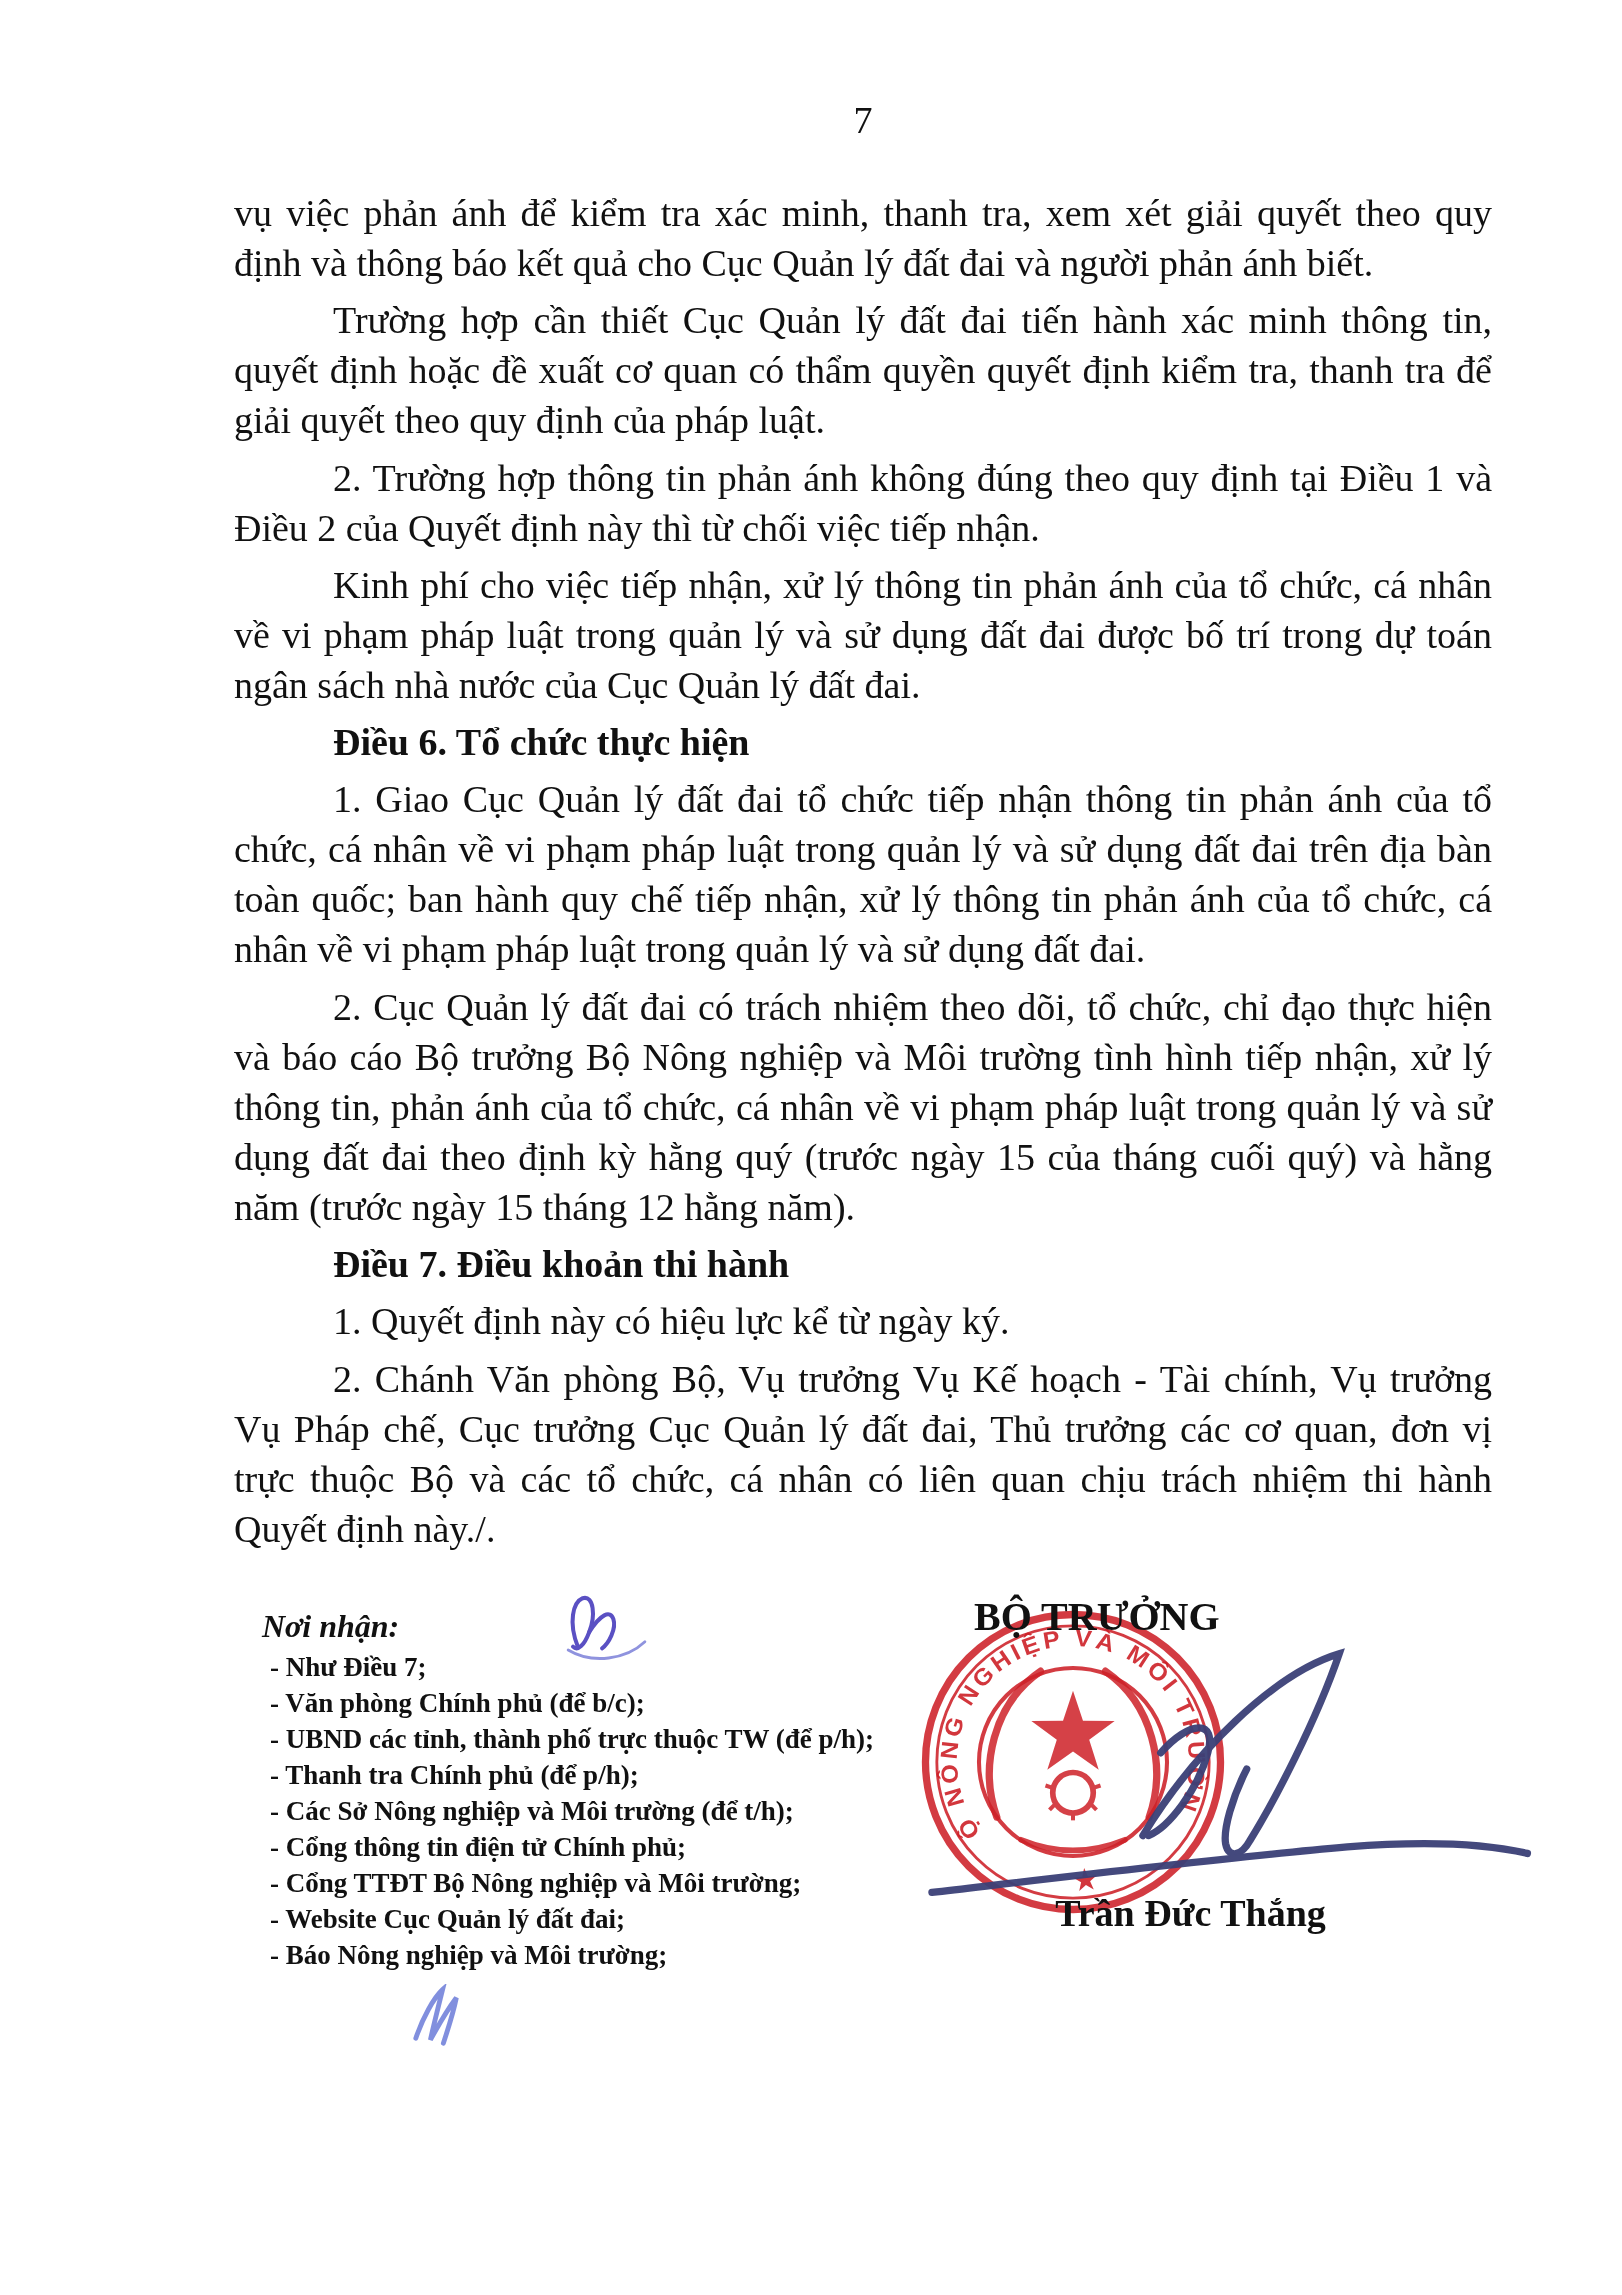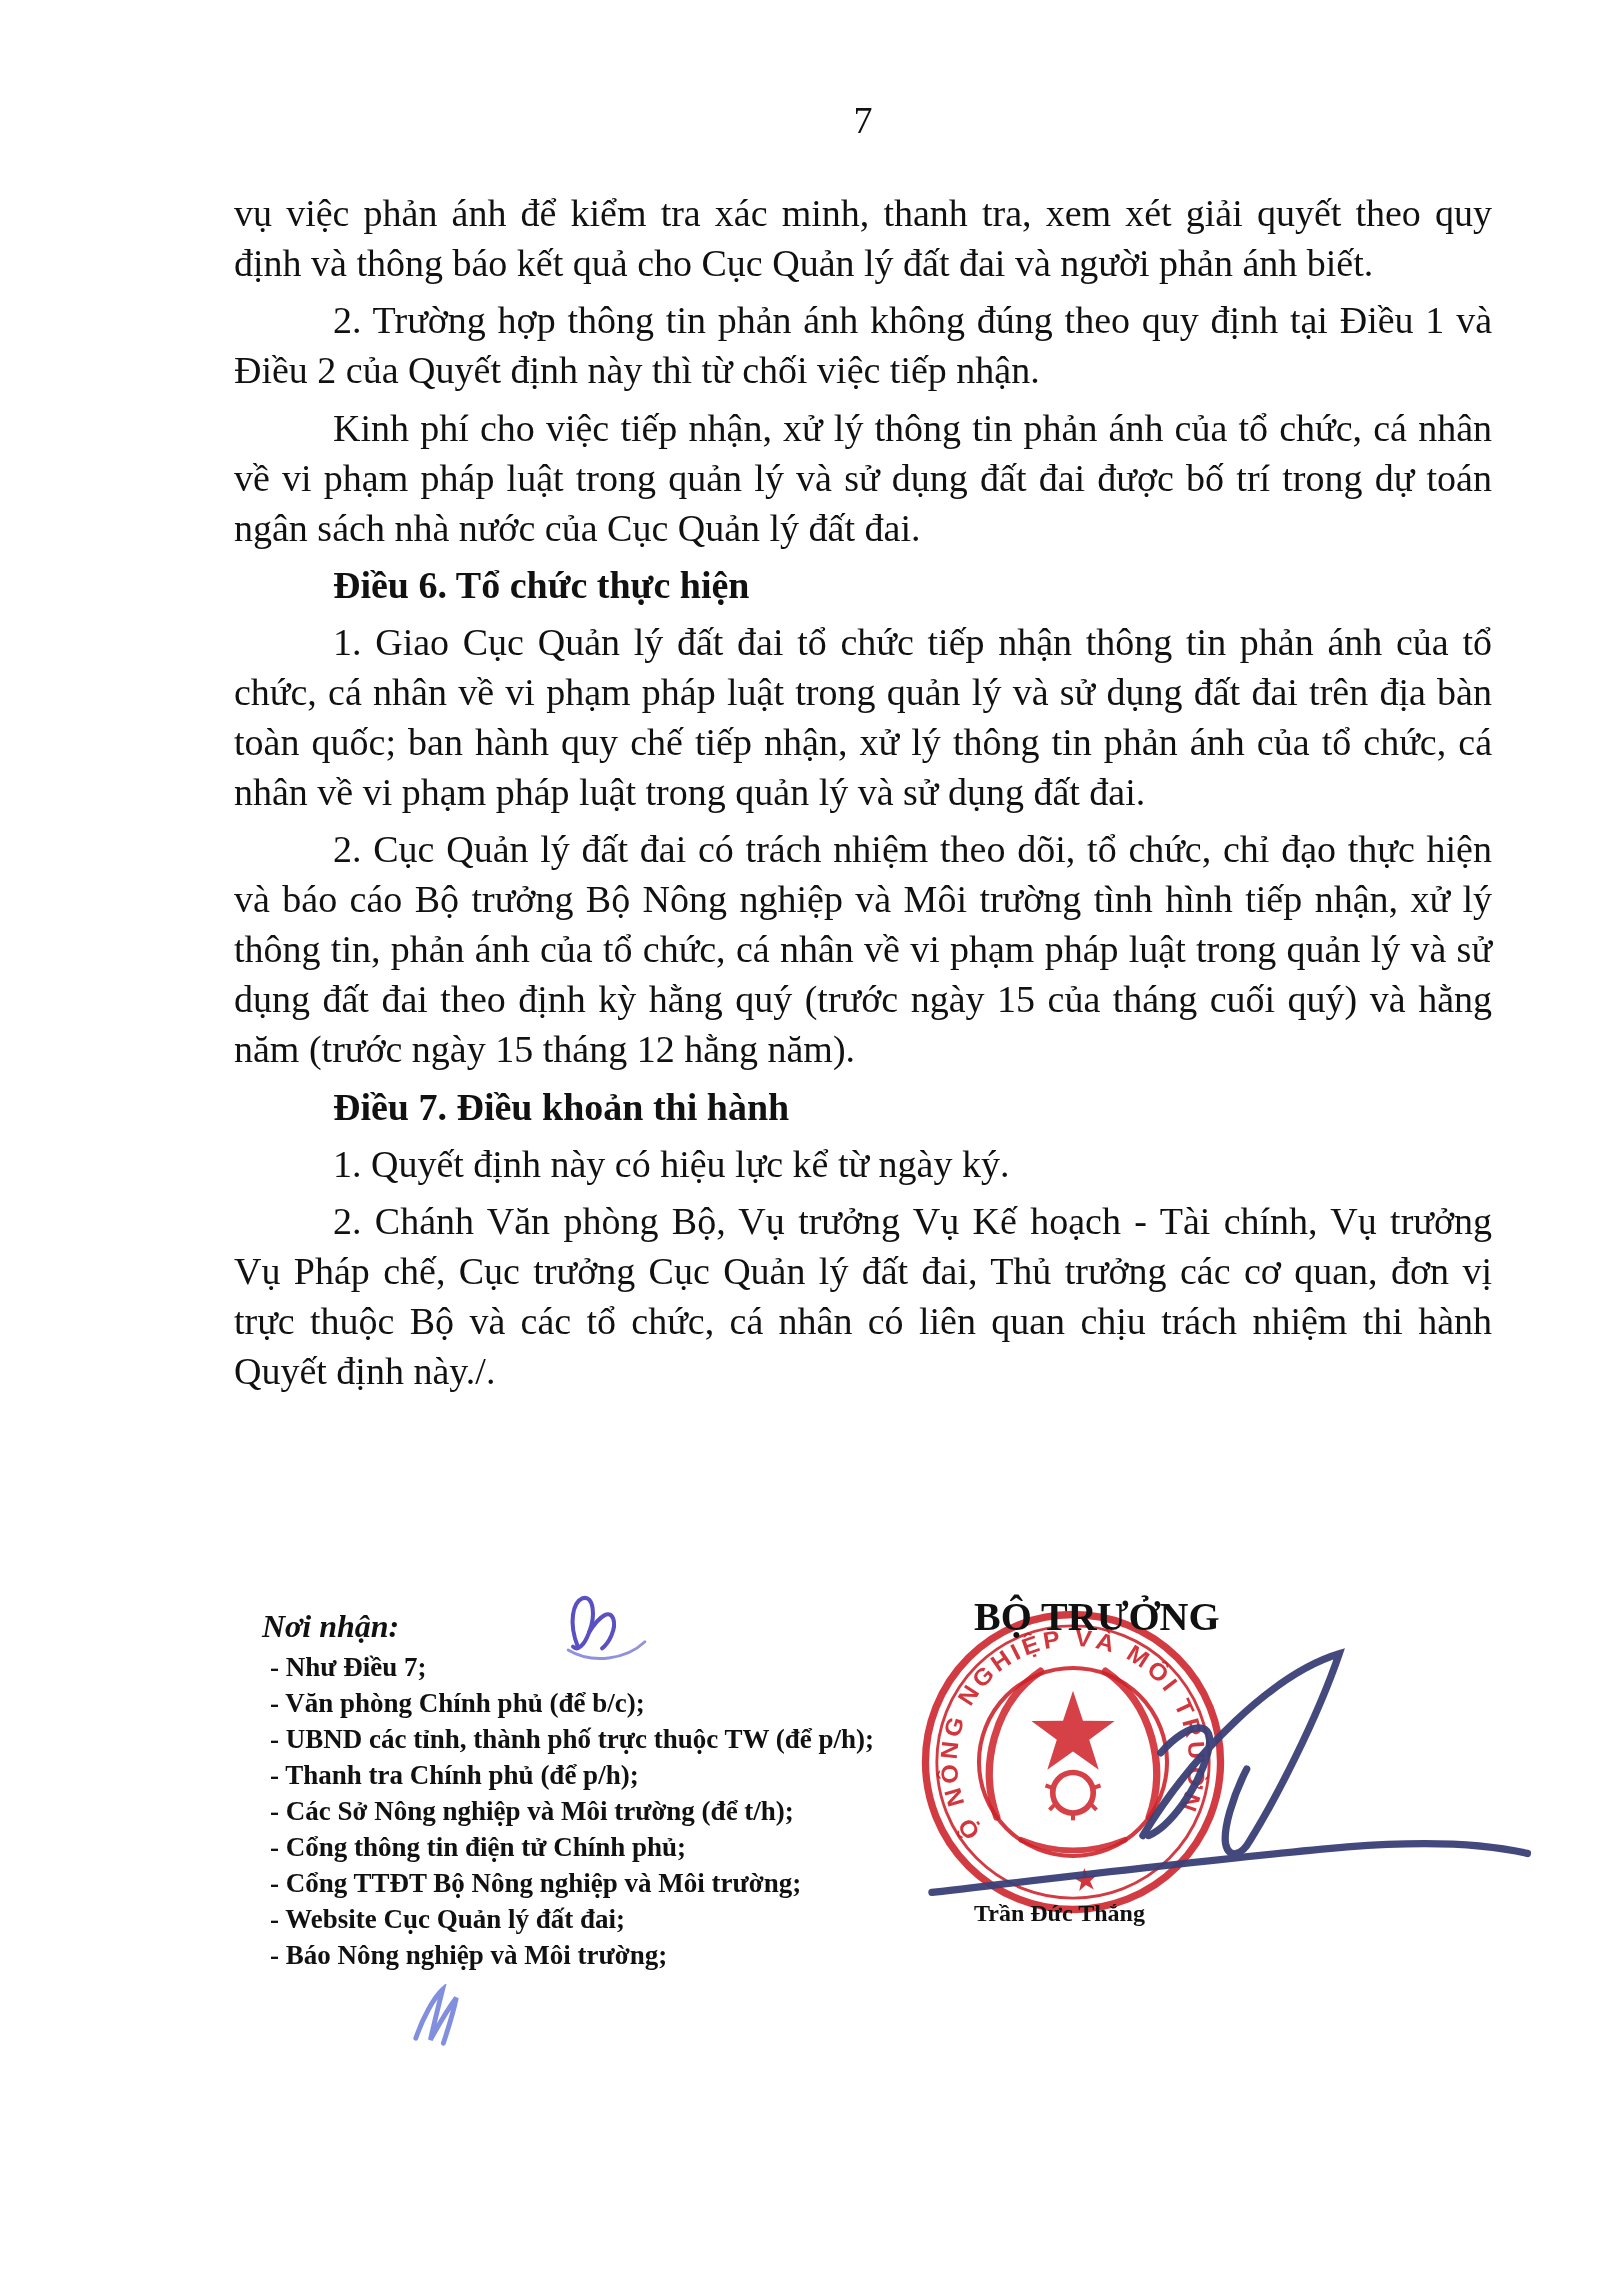--- a/index.html
+++ b/index.html
@@ -31,40 +31,41 @@
   }
   .recipient-list{margin:3.2px 0 0 8px;}
   .recipient-item{font-size:27px;line-height:36px;white-space:nowrap;font-weight:bold;}
   .signer-title{
     position:absolute;left:974px;top:1595px;width:433px;
     text-align:left;font-size:40px;font-weight:bold;line-height:44px;
     z-index:3;
   }
   .signer-name{
     position:absolute;left:974px;top:1891px;width:433px;
-    text-align:left;font-size:24px;font-weight:bold;line-height:44px;
+    text-align:center;font-size:38px;font-weight:bold;line-height:44px;
     z-index:3;
   }
   .seal{position:absolute;left:919px;top:1608px;width:308px;height:308px;z-index:1;}
   .seal-text-group{font-family:"Liberation Sans", sans-serif;}
   .signature-svg{position:absolute;left:893px;top:1623px;width:649px;height:284px;z-index:4;}
   .initial-1{position:absolute;left:552px;top:1586px;width:105px;height:81px;z-index:2;}
   .initial-2{position:absolute;left:402px;top:1984px;width:73px;height:77px;z-index:2;}
 </style>
 </head>
 <body>
 
 <div class="page">
 
   <div class="pageno">7</div>
 
   <div class="doc-body">
 
       <p class="para noindent">vụ việc phản ánh để kiểm tra xác minh, thanh tra, xem xét giải quyết theo quy định và thông báo kết quả cho Cục Quản lý đất đai và người phản ánh biết.</p>
 
+      <p class="para">Trường hợp cần thiết Cục Quản lý đất đai tiến hành xác minh thông tin, quyết định hoặc đề xuất cơ quan có thẩm quyền quyết định kiểm tra, thanh tra để giải quyết theo quy định của pháp luật.</p>
 
       <p class="para">2. Trường hợp thông tin phản ánh không đúng theo quy định tại Điều 1 và Điều 2 của Quyết định này thì từ chối việc tiếp nhận.</p>
 
 
       <p class="para">Kinh phí cho việc tiếp nhận, xử lý thông tin phản ánh của tổ chức, cá nhân về vi phạm pháp luật trong quản lý và sử dụng đất đai được bố trí trong dự toán ngân sách nhà nước của Cục Quản lý đất đai.</p>
 
       <p class="para heading">Điều 6. Tổ chức thực hiện</p>
 
       <p class="para">1. Giao Cục Quản lý đất đai tổ chức tiếp nhận thông tin phản ánh của tổ chức, cá nhân về vi phạm pháp luật trong quản lý và sử dụng đất đai trên địa bàn toàn quốc; ban hành quy chế tiếp nhận, xử lý thông tin phản ánh của tổ chức, cá nhân về vi phạm pháp luật trong quản lý và sử dụng đất đai.</p>
 

